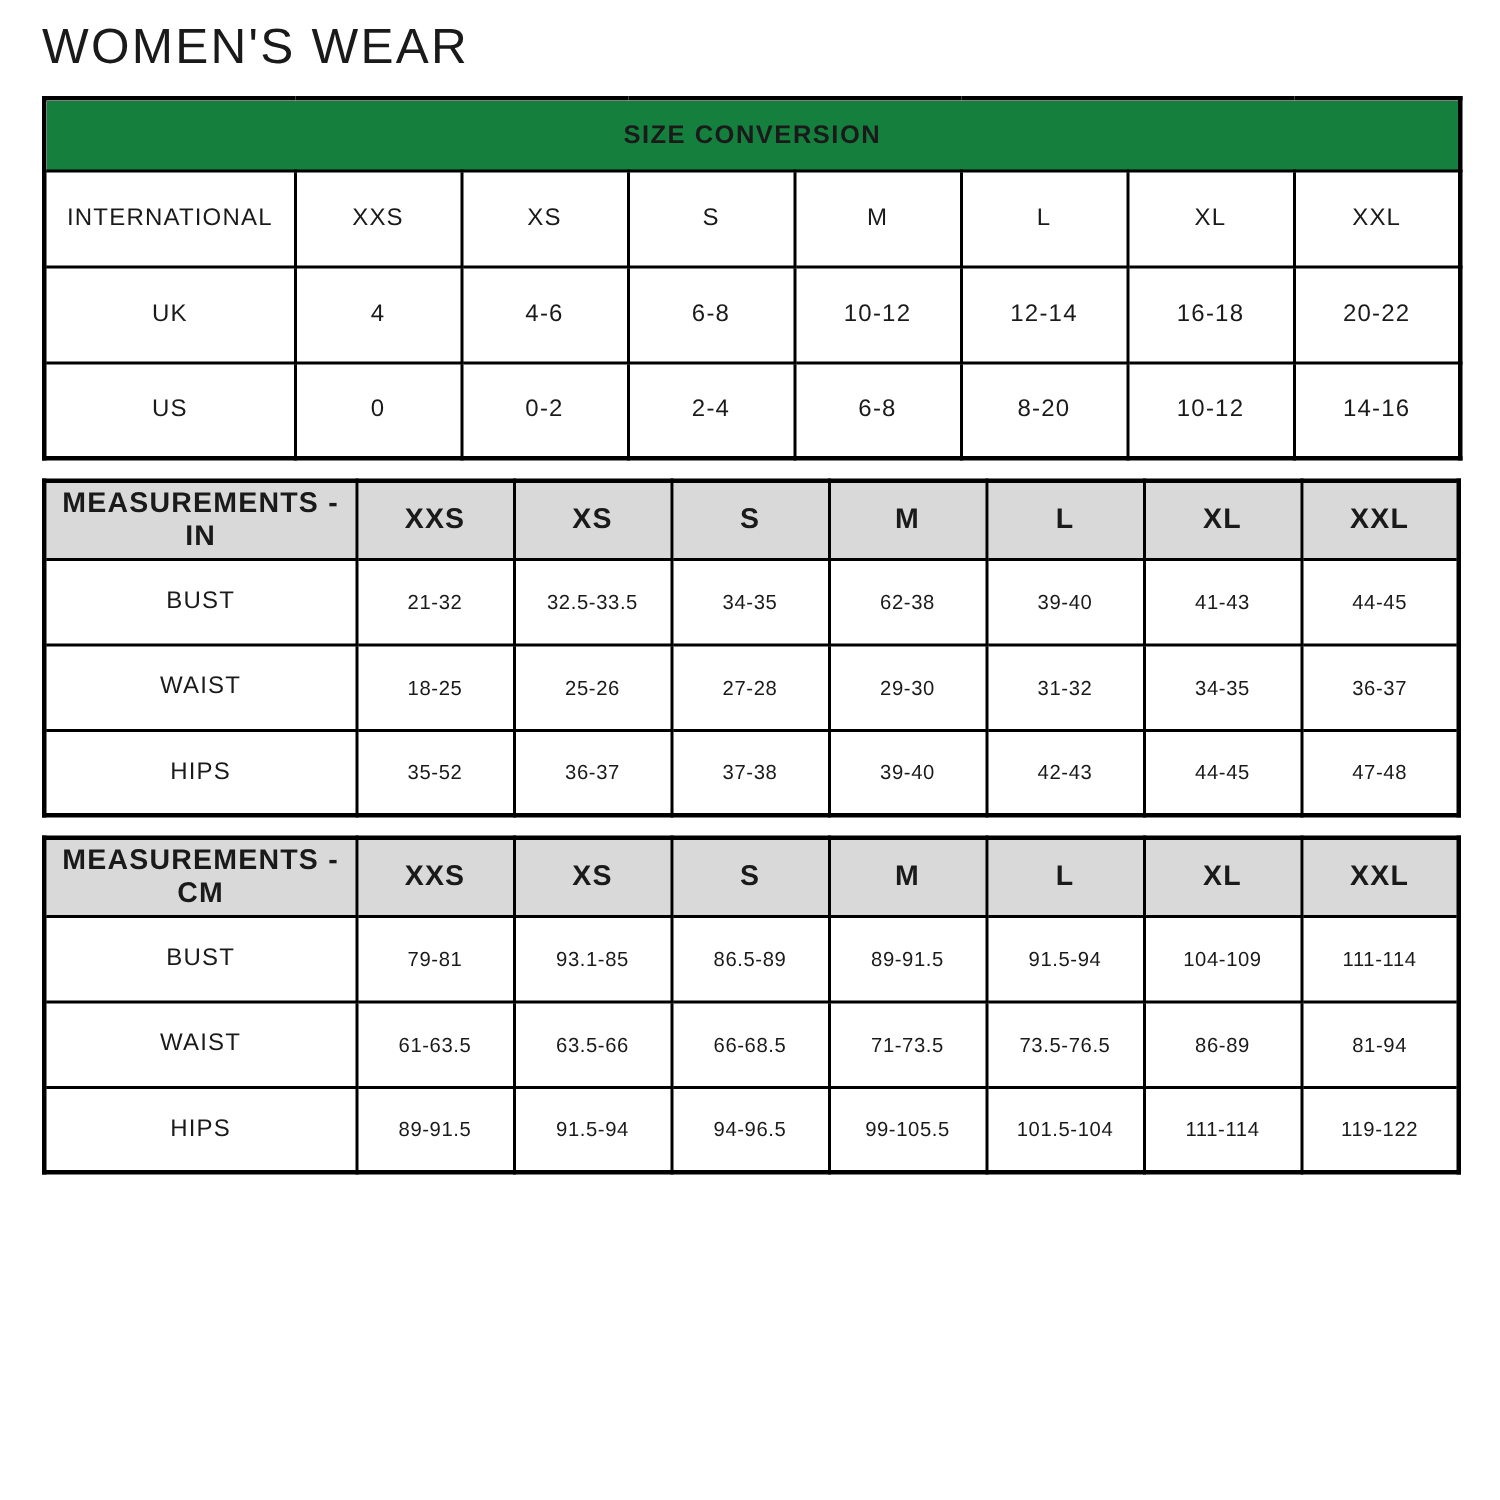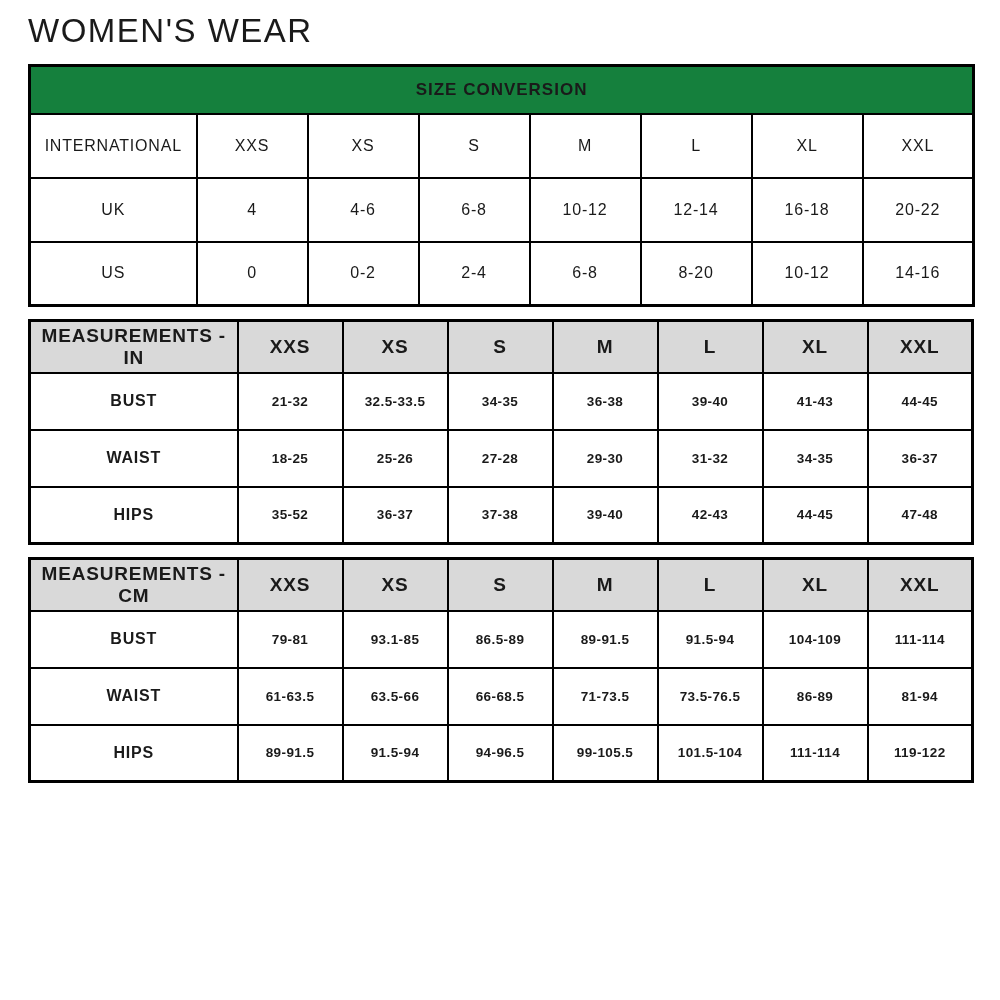--- a/index.html
+++ b/index.html
@@ -55,21 +55,20 @@
     background: #d9d9d9;
     height: 52px;
     font-size: 19px;
     font-weight: bold;
     letter-spacing: 0.8px;
   }
   .m-row td {
     height: 57px;
     font-size: 13.5px;
     letter-spacing: 0.4px;
-    font-weight: bold;
   }
   .m-row td.m-label {
     font-size: 16px;
     letter-spacing: 0.8px;
   }
 </style>
 </head>
 <body>
 
 <div class="page">
@@ -146,21 +145,21 @@
       <th>M</th>
       <th>L</th>
       <th>XL</th>
       <th>XXL</th>
     </tr>
     <tr class="m-row">
       <td class="m-label">BUST</td>
       <td>21-32</td>
       <td>32.5-33.5</td>
       <td>34-35</td>
-      <td>36-38</td>
+      <td>62-38</td>
       <td>39-40</td>
       <td>41-43</td>
       <td>44-45</td>
     </tr>
     <tr class="m-row">
       <td class="m-label">WAIST</td>
       <td>18-25</td>
       <td>25-26</td>
       <td>27-28</td>
       <td>29-30</td>

